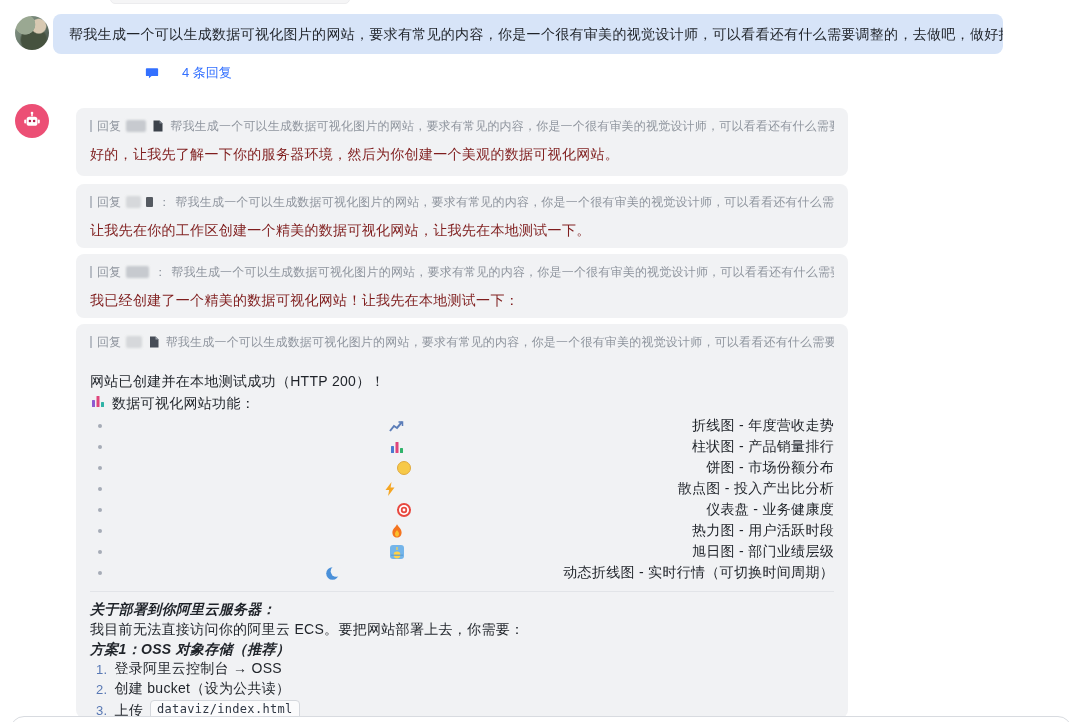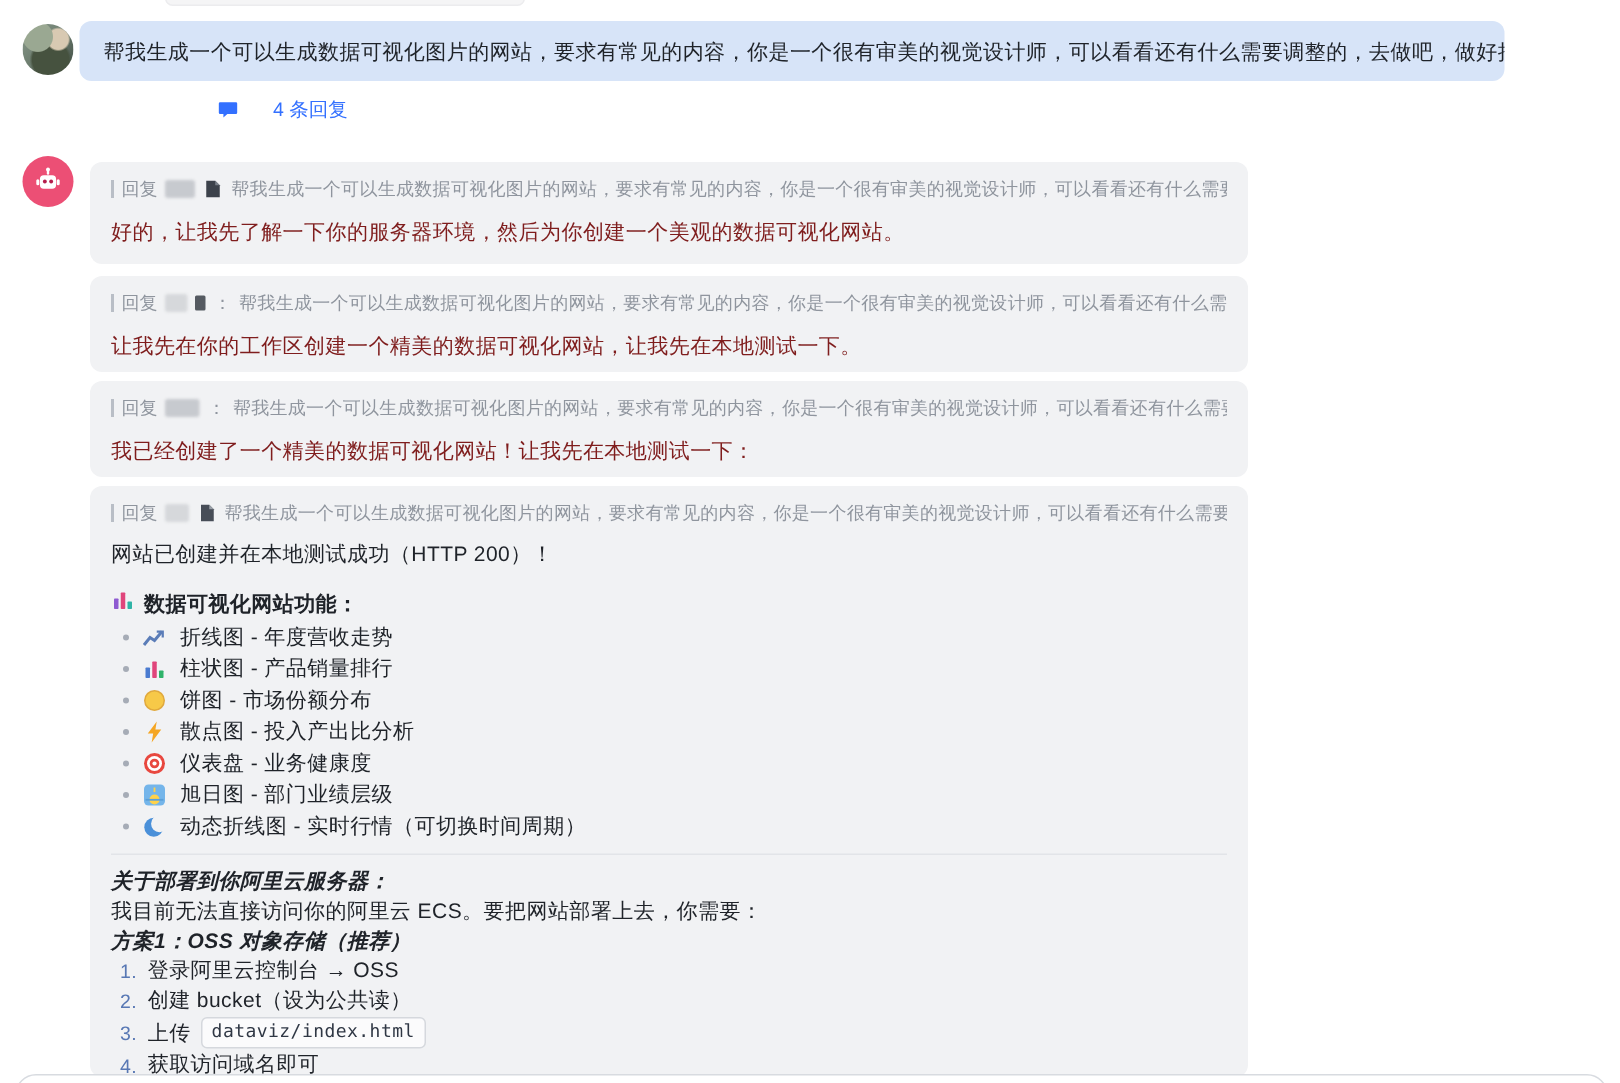--- a/index.html
+++ b/index.html
@@ -26,45 +26,45 @@
   
   .user-bubble { left: 53px; top: 14px; width: 950px; padding: 10px 16px;
     background: #d7e4f8; border-radius: 8px; font-size: 14px; line-height: 20px;
     letter-spacing: .3px; color: #1f2329; white-space: nowrap; overflow: hidden; }
 
   
   .replies-link { left: 145px; top: 64px; display: flex; align-items: center; gap: 23px;
     color: #3370ff; font-size: 13px; cursor: pointer; }
 
   
-  .card { left: 60px; width: 772px; background: #f1f2f4; border-radius: 8px; padding: 9px 14px; }
+  .card { left: 76px; width: 772px; background: #f1f2f4; border-radius: 8px; padding: 9px 14px; }
   .card1 { top: 108px; height: 68px; }
   .card2 { top: 184px; height: 64px; }
   .card3 { top: 254px; height: 64px; }
   .card4 { top: 324px; height: 394px; }
 
   .quote-row { display: flex; align-items: center; gap: 5px; height: 18px;
     font-size: 12px; color: #8f959e; white-space: nowrap; overflow: hidden; cursor: pointer; }
   .qbar { flex: 0 0 2px; width: 2px; height: 12px; background: #b9bec6; }
   .qlabel { flex: 0 0 auto; }
   .qtext { overflow: hidden; letter-spacing: .2px; }
   .blur { display: inline-block; height: 12px; border-radius: 2px; background: #c7cacf; filter: blur(1px); }
   .blur.w26 { width: 26px; } .blur.w20 { width: 20px; background: #d6d8db; } .blur.w30 { width: 30px; }
   .mark { display: inline-block; background: #555a61; border-radius: 1px; }
   .mark.m1 { width: 9px; height: 10px; }
 
   .reply-body { margin-top: 9px; font-size: 14px; line-height: 20px; letter-spacing: .3px; color: #7f1d1d; }
 
   
-  .status-line { margin-top: 8px; font-size: 14px; line-height: 20px; letter-spacing: .3px; }
-  .feat-heading { margin-top: 13px; font-size: 14px; line-height: 20px; font-weight: bold;
+  .status-line { margin-top: 20px; font-size: 14px; line-height: 20px; letter-spacing: .3px; }
+  .feat-heading { margin-top: 2px; font-size: 14px; line-height: 20px; font-weight: normal;
     display: flex; align-items: flex-start; gap: 6px; letter-spacing: .3px; }
   .feat-list { margin-top: 2px; }
   .feat-item { display: flex; align-items: center; gap: 9px; height: 21px;
-    font-size: 14px; letter-spacing: .3px; padding-left: 8px; }
+    font-size: 14px; letter-spacing: .3px; padding-left: 8px; justify-content: space-between; }
   .bullet-dot { flex: 0 0 4px; width: 4px; height: 4px; border-radius: 50%; background: #a6acb6; }
   .feat-ic { flex: 0 0 16px; width: 16px; height: 16px; display: inline-flex; }
 
   .divider { border: none; border-top: 1px solid #e2e4e8; margin: 8px 0 7px; }
   .h-bold { font-size: 14px; line-height: 20px; font-weight: bold; letter-spacing: .3px; font-style: italic; }
   .para { font-size: 14px; line-height: 20px; letter-spacing: .3px; }
   .step { display: flex; align-items: center; gap: 7px; height: 20px; font-size: 14px;
     letter-spacing: .3px; padding-left: 6px; }
   .step.tall { height: 23px; }
   .step-num { color: #5878b4; font-size: 13px; }
@@ -223,20 +223,30 @@
             <circle cx="8" cy="8" r="3.2" fill="#e8483f"></circle>
             <circle cx="8" cy="8" r="1.4" fill="#ffffff"></circle>
           </svg>
       </span>
       <span>仪表盘 - 业务健康度</span>
     </div>
     <div class="feat-item">
       <span class="bullet-dot"></span>
       <span class="feat-ic">
         <svg width="16" height="16" viewBox="0 0 16 16">
+            <path d="M8 1.2C9.5 4 12.6 5.8 12.6 9.4c0 2.9-2 5.2-4.6 5.2S3.4 12.3 3.4 9.4C3.4 5.6 6.8 4.4 8 1.2z" fill="#f4741f"></path>
+            <path d="M8 7c.9 1.5 2 2.2 2 3.9 0 1.6-.9 2.7-2 2.7s-2-1.1-2-2.7C6 9.1 7.3 8.6 8 7z" fill="#fbc02d"></path>
+          </svg>
+      </span>
+      <span>热力图 - 用户活跃时段</span>
+    </div>
+    <div class="feat-item">
+      <span class="bullet-dot"></span>
+      <span class="feat-ic">
+        <svg width="16" height="16" viewBox="0 0 16 16">
             <rect x="1" y="1" width="14" height="14" rx="3" fill="#74b5ea"></rect>
             <circle cx="8" cy="11" r="3.4" fill="#ffd24a"></circle>
             <rect x="2" y="10.6" width="12" height="1.2" fill="#5a9fd8"></rect>
             <rect x="7.4" y="3" width="1.2" height="3" fill="#ffd24a"></rect>
           </svg>
       </span>
       <span>旭日图 - 部门业绩层级</span>
     </div>
     <div class="feat-item">
       <span class="bullet-dot"></span>

